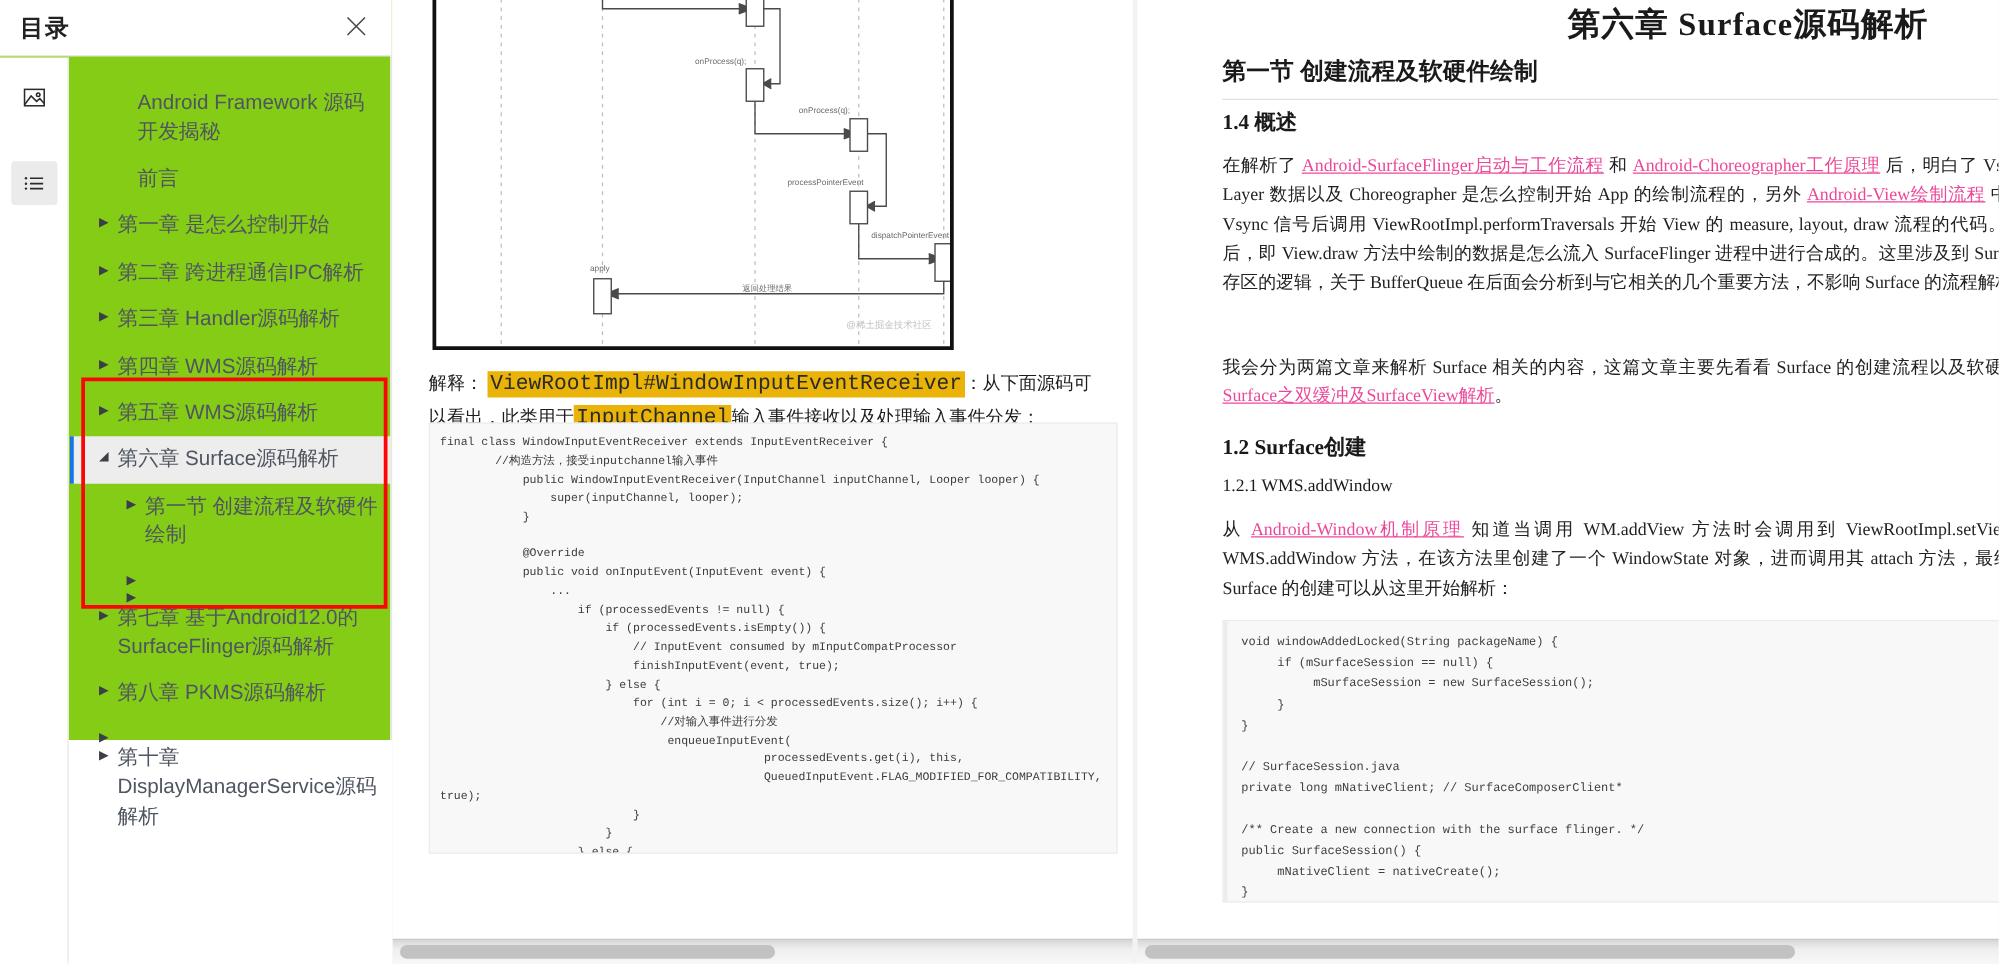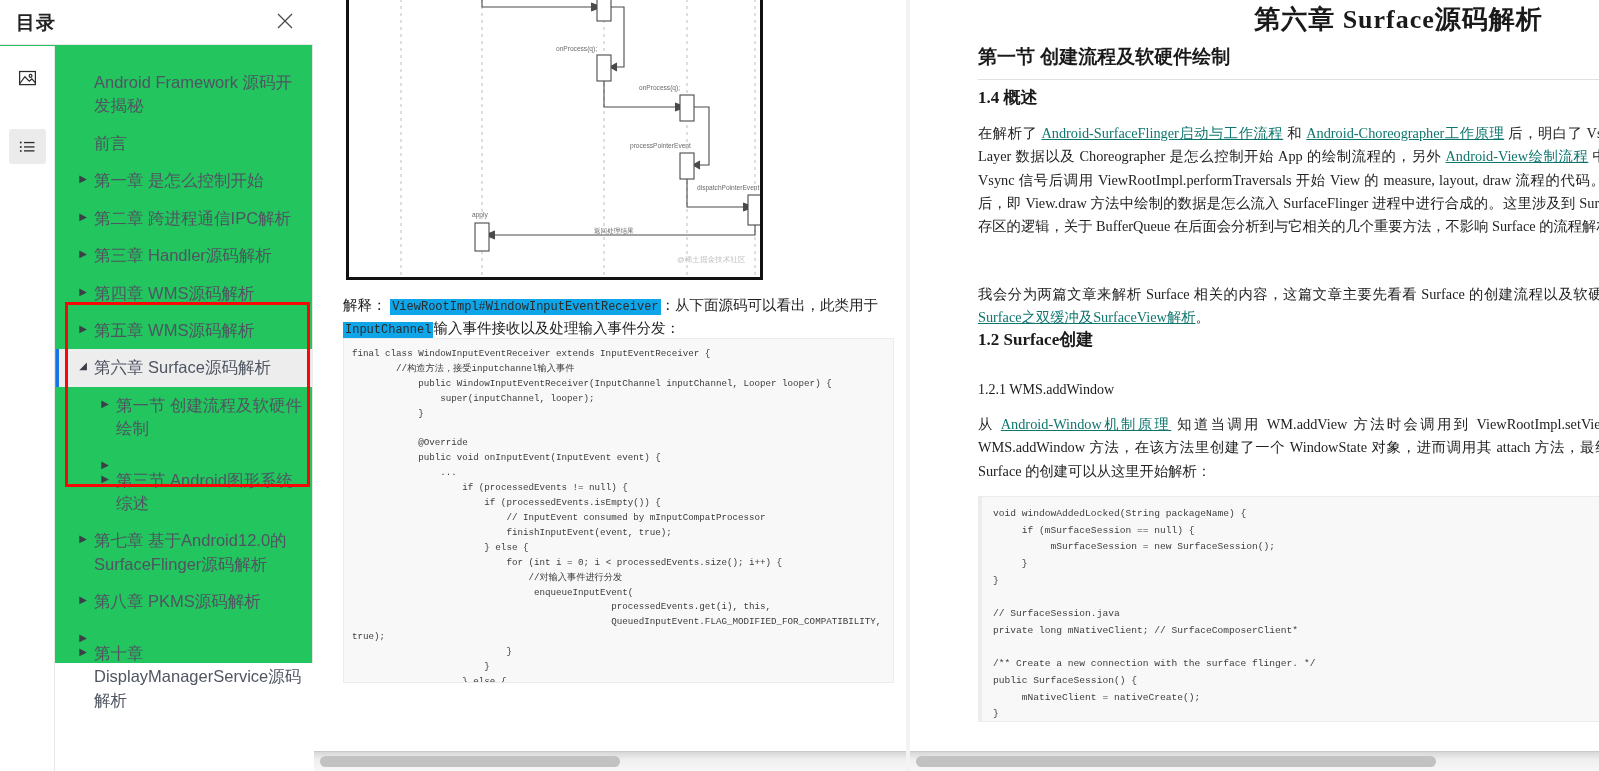--- a/index.html
+++ b/index.html
@@ -6,22 +6,22 @@
   html, body {
     width: 1599px; height: 771px;
     overflow: hidden;
     background: #ffffff;
     font-family: "Liberation Sans", sans-serif;
   }
   #app { position: relative; width: 1599px; height: 771px; background: #ffffff; }
 
   
   #toc-panel {
-    position: absolute; left: 0; top: 0; width: 313px; height: 663px;
-    background: #22c55e;
+    position: absolute; left: 0; top: 0; width: 313px; height: 592px;
+    background: #84cc16;
     border-right: 1px solid #e3e3e3;
   }
   #toc-header {
     position: relative; height: 45px; width: 313px;
     border-bottom: 1px solid #e8e8e8;
     background: #fff;
   }
   #toc-title {
     position: absolute; left: 16px; top: 10px;
     font-size: 19px; font-weight: 700; color: #222;
@@ -67,21 +67,21 @@
   }
   .toc-item .caret {
     flex: 0 0 auto; width: 16px; text-align: center;
     font-size: 10px; color: #3a3f48; line-height: 1.9;
   }
   .toc-item .label { flex: 1 1 auto; }
   .toc-item.lvl0 { padding-left: 38px; }
   .toc-item.lvl0 .caret { position: absolute; left: 20px; top: 7px; width: 14px; }
   .toc-item.lvl1 { padding-left: 60px; }
   .toc-item.lvl1 .caret { position: absolute; left: 42px; top: 7px; width: 14px; }
-  .toc-item.noCaret { padding-left: 38px; }
+  .toc-item.noCaret { padding-left: 54px; }
   .toc-item.selected {
     background: #ededed;
   }
   .toc-item.selected::before {
     content: ""; position: absolute; left: 0; top: 0; bottom: 0;
     width: 3px; background: #1773e8;
   }
 
   
   #redbox {
@@ -127,21 +127,21 @@
   }
   #seq-svg { display: block; }
 
   #explain {
     position: absolute; left: 29px; top: 294px; width: 540px;
     font-size: 14.5px; line-height: 1.6; color: #1c1c1c;
     font-family: "Liberation Serif", serif;
   }
   #explain .mono-inline {
     font-family: "Liberation Mono", monospace;
-    font-size: 12px; background: #0ea5e9; color: #2a2a2a;
+    font-size: 17px; background: #eab308; color: #2a2a2a;
     padding: 1px 2px;
   }
   #code-left {
     position: absolute; left: 29px; top: 338px;
     width: 551px; height: 345px;
     background: #f8f8f8; border: 1px solid #ececec;
     padding: 8px 0 8px 8px;
     overflow: hidden;
   }
   #code-left pre {
@@ -171,31 +171,31 @@
     font-size: 17px; font-weight: 700;
   }
   .r-para {
     font-family: "Liberation Serif", serif;
     font-size: 14.3px; line-height: 1.63; color: #222;
     text-align: justify;
   }
   #r-p1 { left: 68px; top: 122px; width: 905px; }
   #r-p2 { left: 68px; top: 283px; width: 905px; }
   #r-h4 {
-    left: 68px; top: 328px;
+    left: 68px; top: 346px;
     font-family: "Liberation Serif", serif;
     font-size: 17px; font-weight: 700;
   }
   #r-h5 {
     left: 68px; top: 382px;
     font-family: "Liberation Serif", serif;
     font-size: 14px; font-weight: 400;
   }
   #r-p3 { left: 68px; top: 413px; width: 905px; }
-  a.doclink { color: #0f766e; text-decoration: underline; cursor: pointer; }
+  a.doclink { color: #ec4899; text-decoration: underline; cursor: pointer; }
   #code-right {
     left: 68px; top: 496px; width: 905px; height: 226px;
     background: #f8f8f8; border: 1px solid #ececec;
     padding: 9px 0 0 14px; overflow: hidden;
   }
   #code-right pre {
     font-family: "Liberation Mono", monospace;
     font-size: 9.6px; line-height: 1.74; color: #3e3e3e;
     white-space: pre;
   }
@@ -276,21 +276,20 @@
           </div>
           <div class="toc-item lvl1">
             <span class="caret">▶</span>
             <span class="label">第一节 创建流程及软硬件绘制</span>
           </div>
           <div class="toc-item lvl1">
             <span class="caret">▶</span>
           </div>
           <div class="toc-item lvl1">
             <span class="caret">▶</span>
-            <span class="label">第三节 Android图形系统综述</span>
           </div>
           <div class="toc-item lvl0">
             <span class="caret">▶</span>
             <span class="label">第七章 基于Android12.0的SurfaceFlinger源码解析</span>
           </div>
           <div class="toc-item lvl0">
             <span class="caret">▶</span>
             <span class="label">第八章 PKMS源码解析</span>
           </div>
           <div class="toc-item lvl0">

